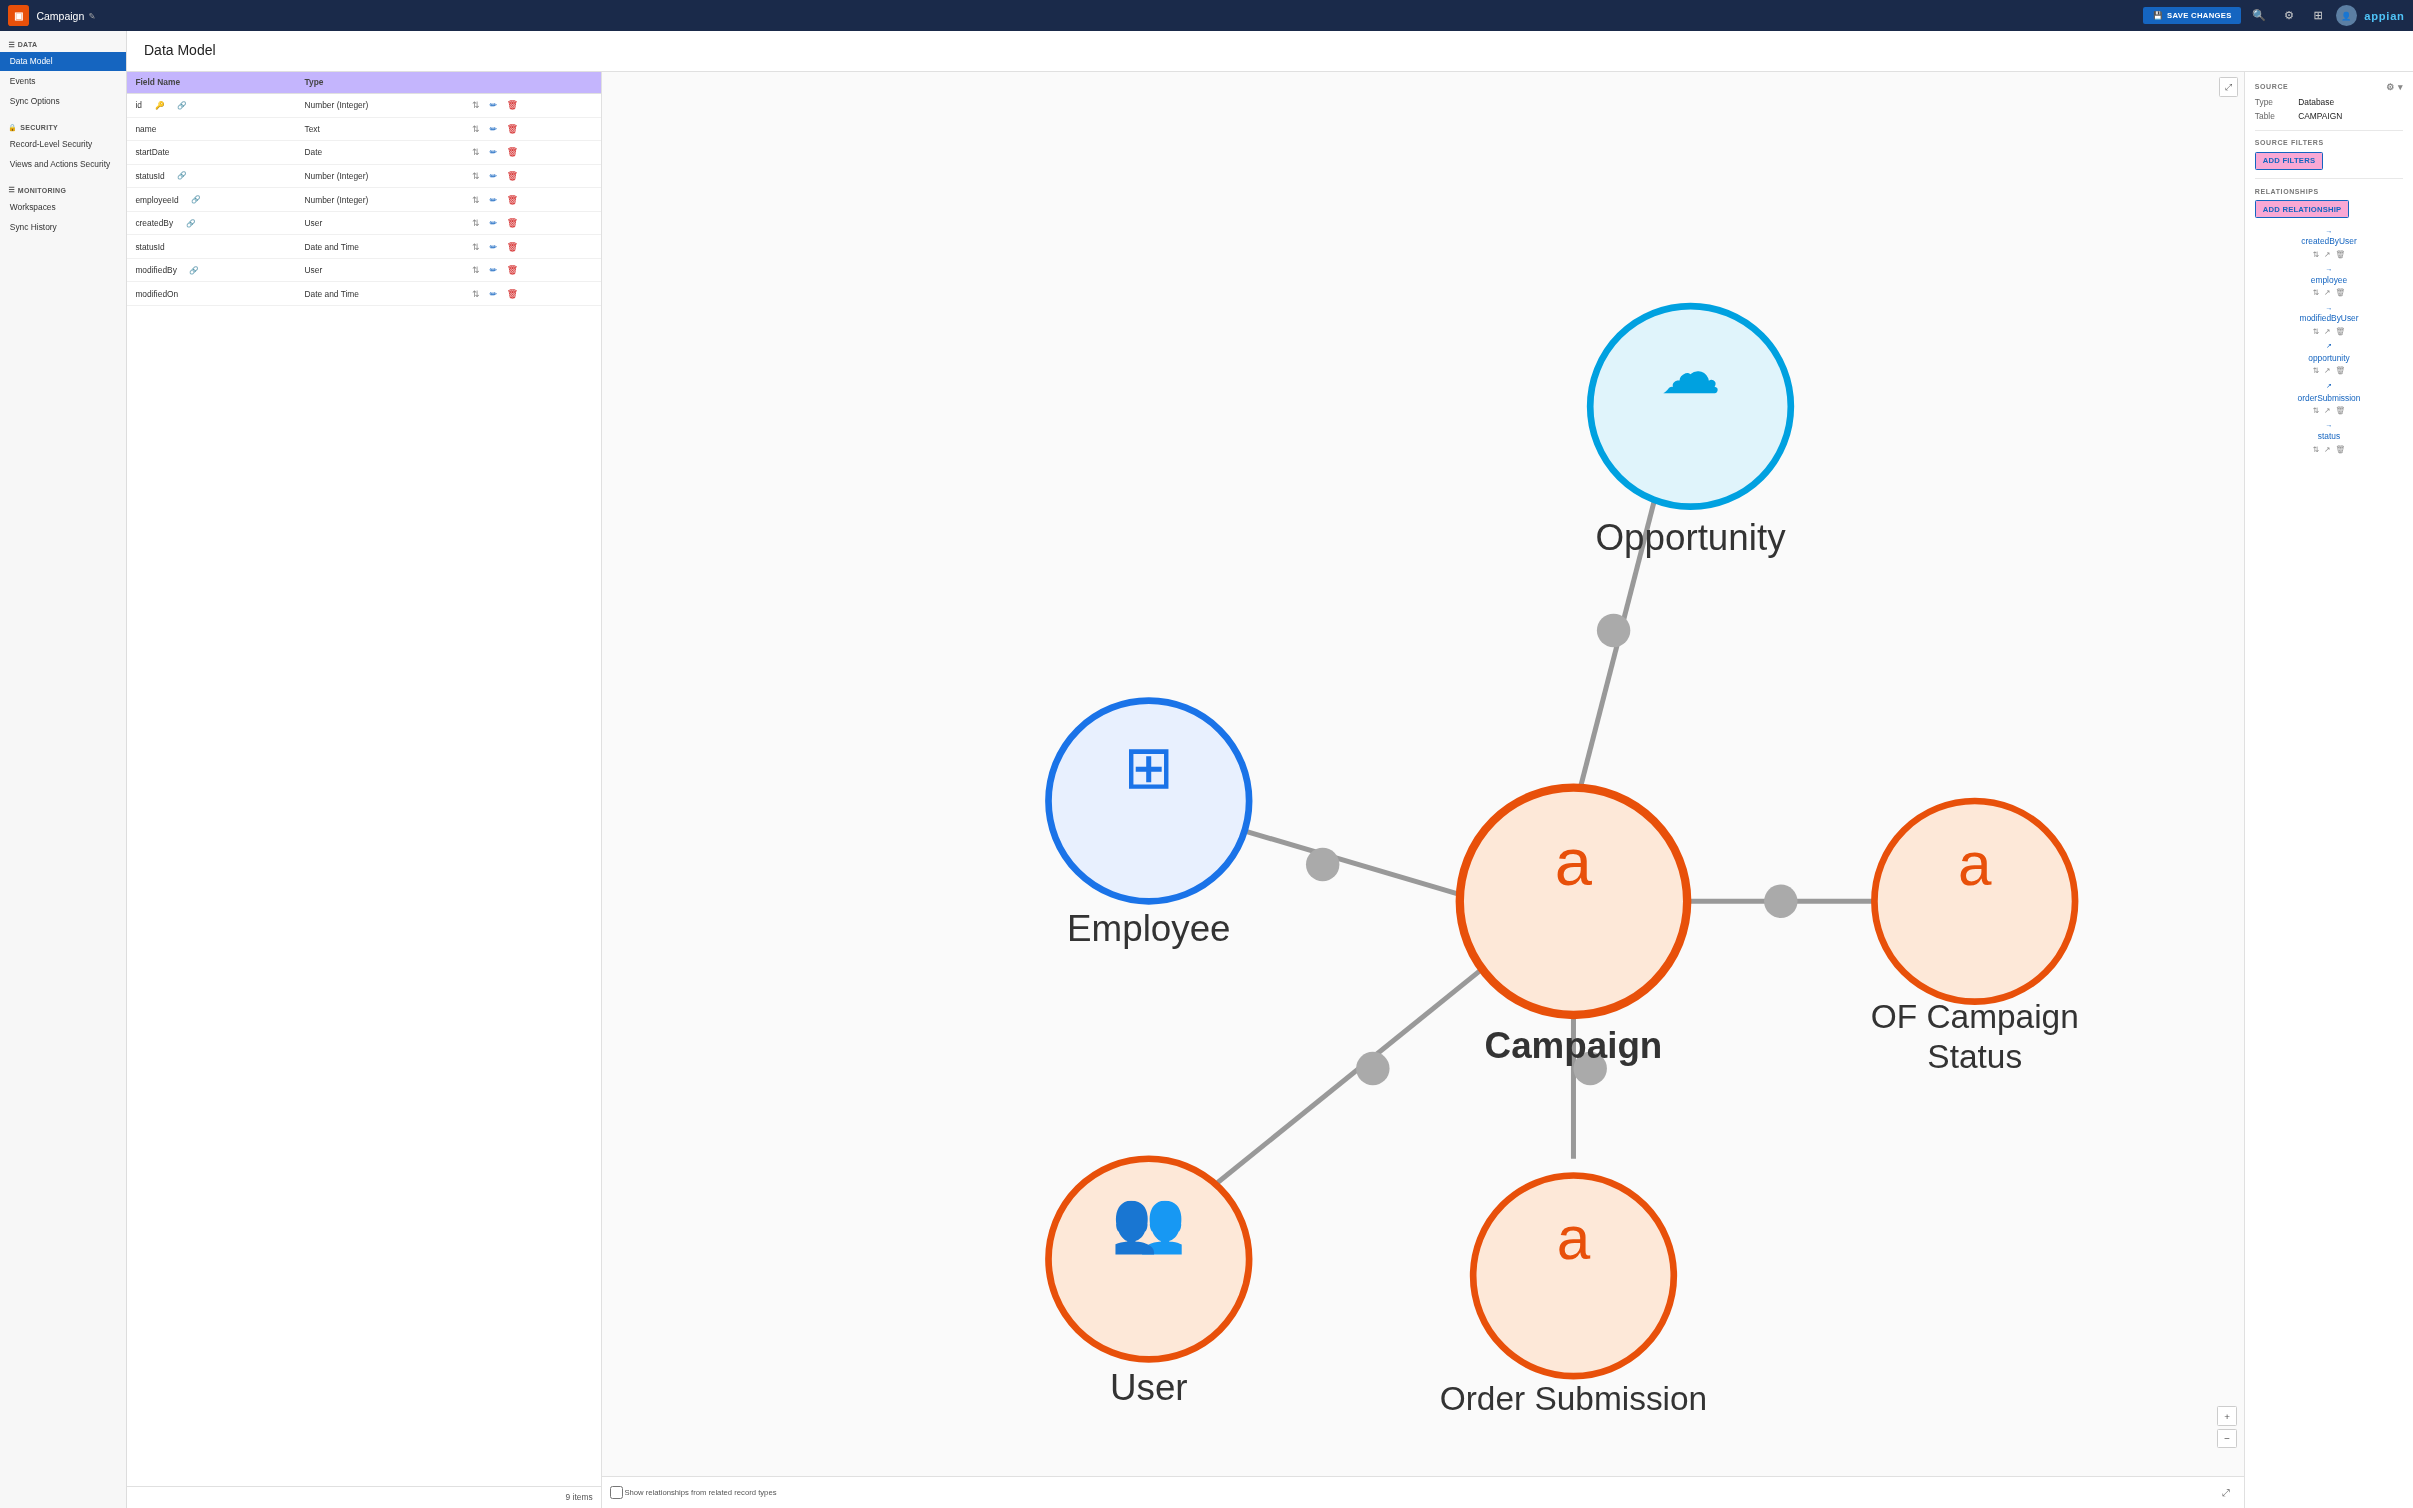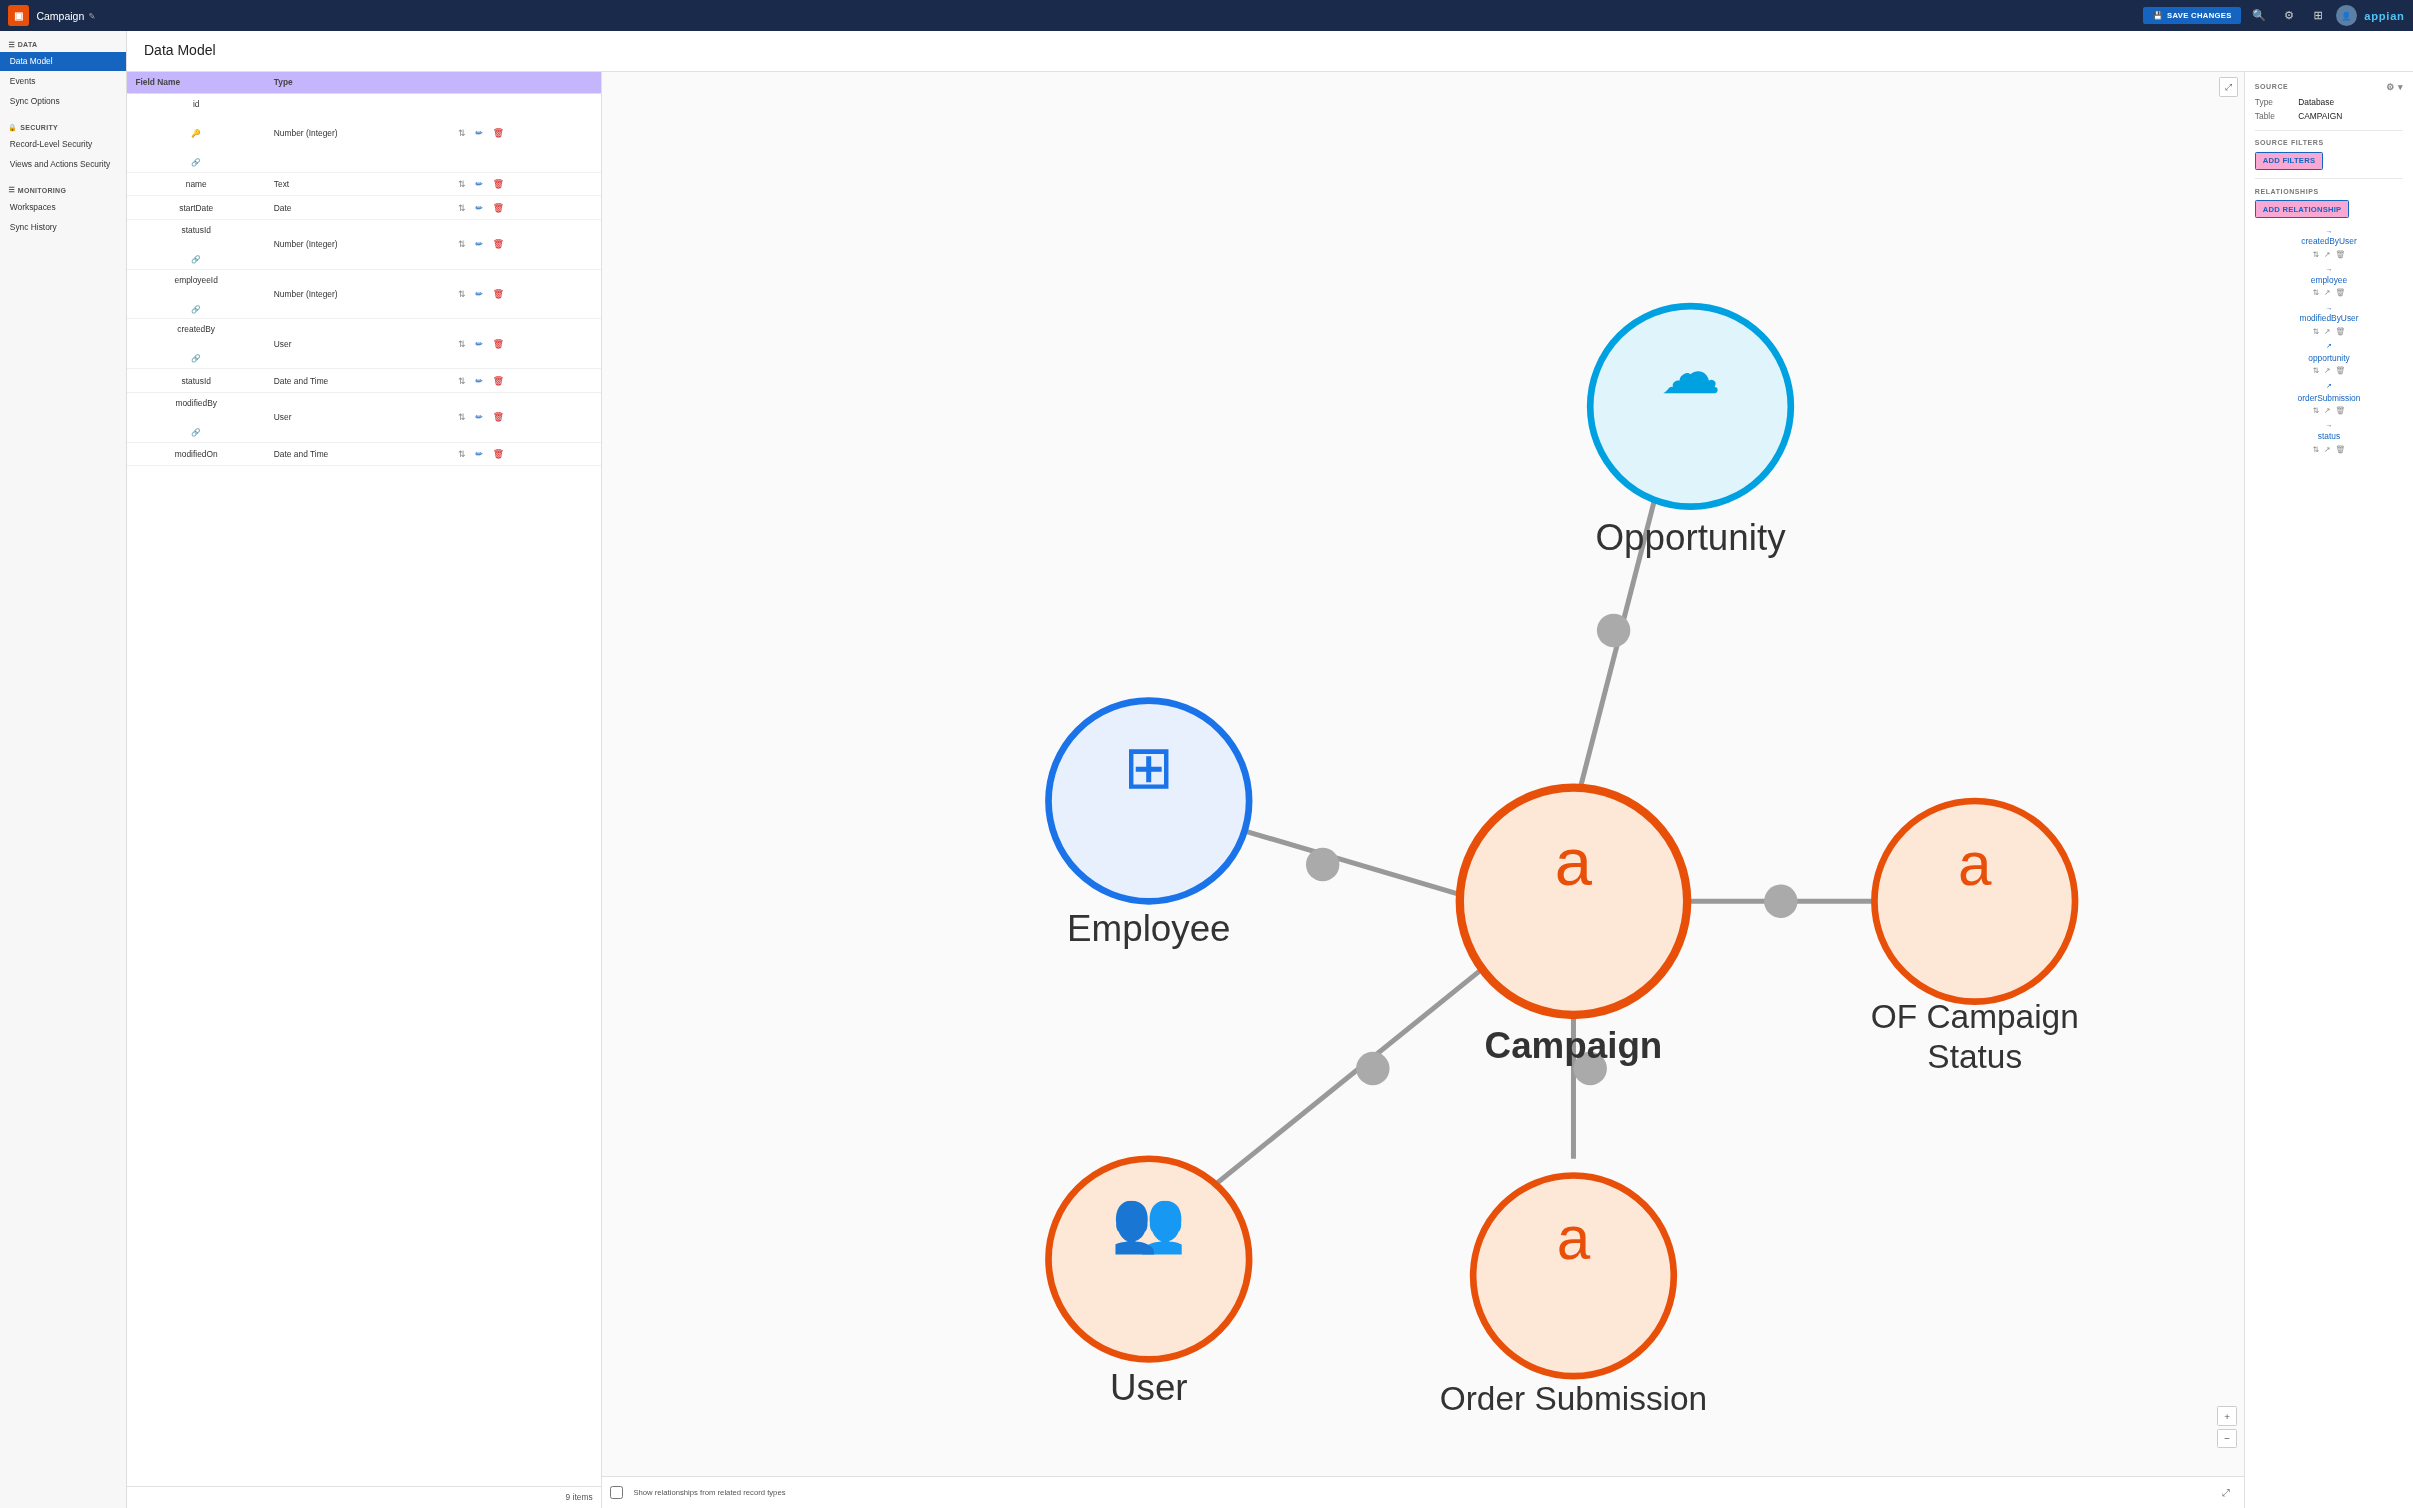--- a/index.html
+++ b/index.html
@@ -176,21 +176,21 @@
       text-align: left;
     }
     tbody tr {
       border-bottom: 0.7px solid #f0f0f0;
     }
     tbody td {
       padding: 4.9px 8.4px;
       font-size: 8.4px;
       color: #333;
     }
-    .field-name { display: flex; align-items: center; gap: 20px; flex-direction: column; }
+    .field-name { display: flex; align-items: center; gap: 13px; }
     .key-icon { color: #e8a000; font-size: 7.7px; }
     .link-icon { color: #1565c0; font-size: 7.7px; }
     .row-actions { display: flex; gap: 4.2px; align-items: center; }
     .row-action-btn {
       background: none; border: none; cursor: pointer;
       color: #888; font-size: 9px; padding: 1.4px 2.8px;
     }
     .row-action-btn.edit { color: #1565c0; }
     .row-action-btn.delete { color: #c00; }
     .items-count {
@@ -215,21 +215,21 @@
       flex: 1;
       position: relative;
       overflow: hidden;
     }
     .diagram-footer {
       padding: 5.6px 8.4px;
       background: white;
       border-top: 0.7px solid #e0e0e0;
       display: flex;
       align-items: center;
-      gap: 10px;
+      gap: 1px;
       font-size: 7.7px;
       color: #555;
     }
     .diagram-controls {
       position: absolute;
       bottom: 28px;
       right: 7px;
       display: flex;
       flex-direction: column;
       gap: 2.8px;

